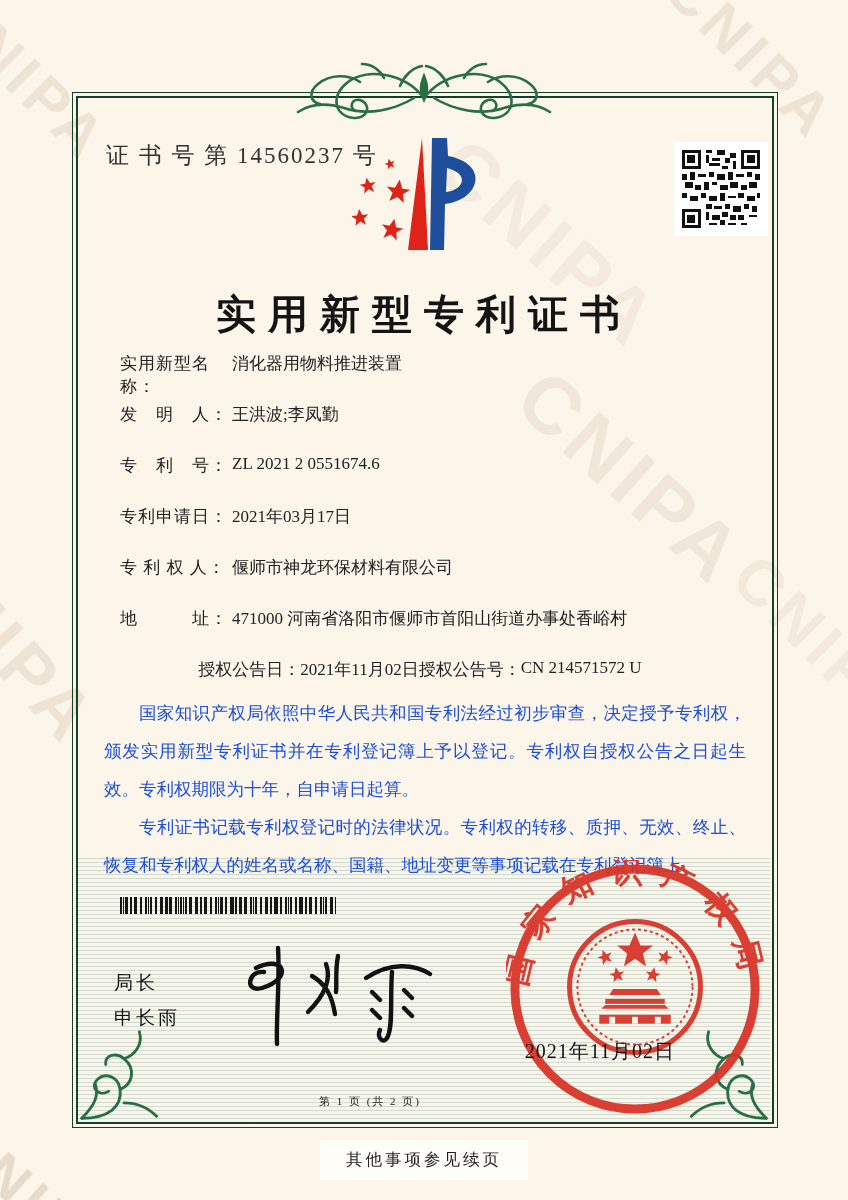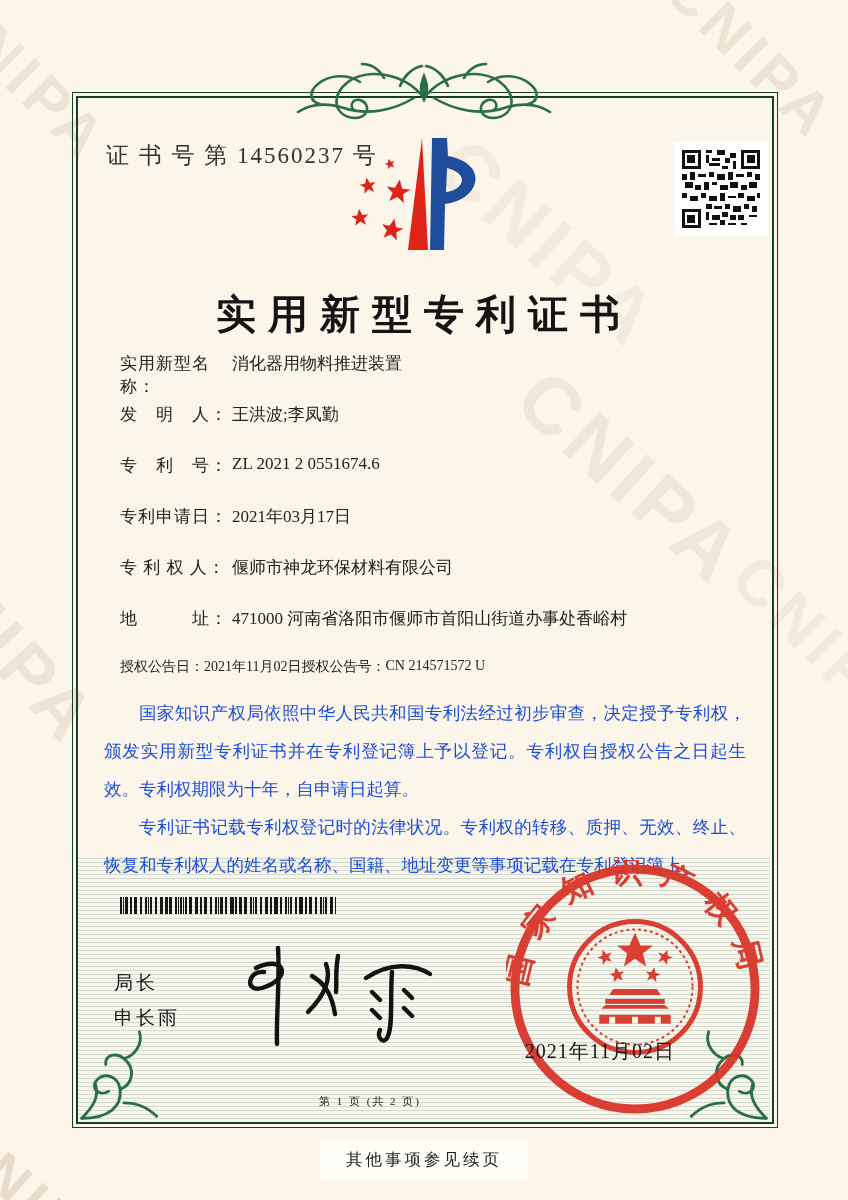--- a/index.html
+++ b/index.html
@@ -37,21 +37,21 @@
     position:absolute; left:674px; top:142px; width:94px; height:94px;
     background:#fff; display:flex; align-items:center; justify-content:center;
   }
   .title{
     position:absolute; left:0; top:258px; width:100%; text-align:center;
     font-size:40px; font-weight:bold; letter-spacing:12px; color:#141414;margin-top:29px;
   }
   .field-row{ position:absolute; left:120px; width:580px; font-size:17px; display:flex; }
   .flabel{ flex:0 0 112px; letter-spacing:1px; }
   .fvalue{ flex:1; }
-  .grant-row{ position:absolute; left:120px; top:658px; width:600px; font-size:14px; display:flex; }
+  .grant-row{ position:absolute; left:120px; top:658px; width:600px; font-size:17px; display:flex;justify-content:center; }
   .grant-row .pair{ display:flex; }
   .grant-row .pair.second{ }
   .body-text{
     position:absolute; left:104px; top:694px; width:642px;
     font-size:17.5px; line-height:38px; text-align:justify; color:#1d4ed8;
   }
   .body-text p{ margin:0; text-indent:2em; }
   .barcode{
     position:absolute; left:120px; top:897px; width:216px; height:17px;
     background-image:

